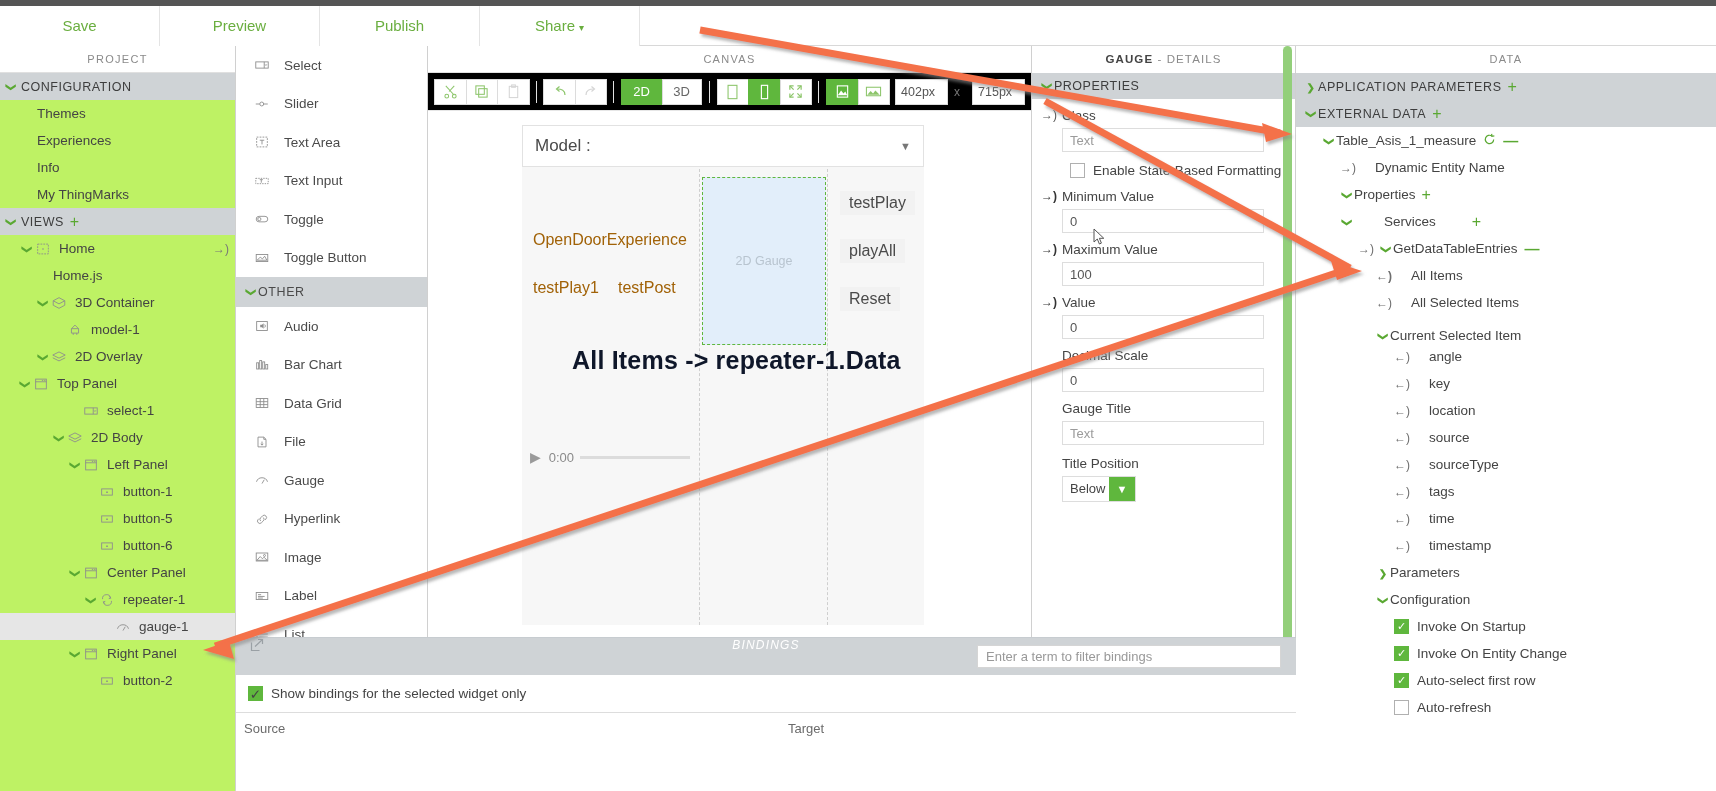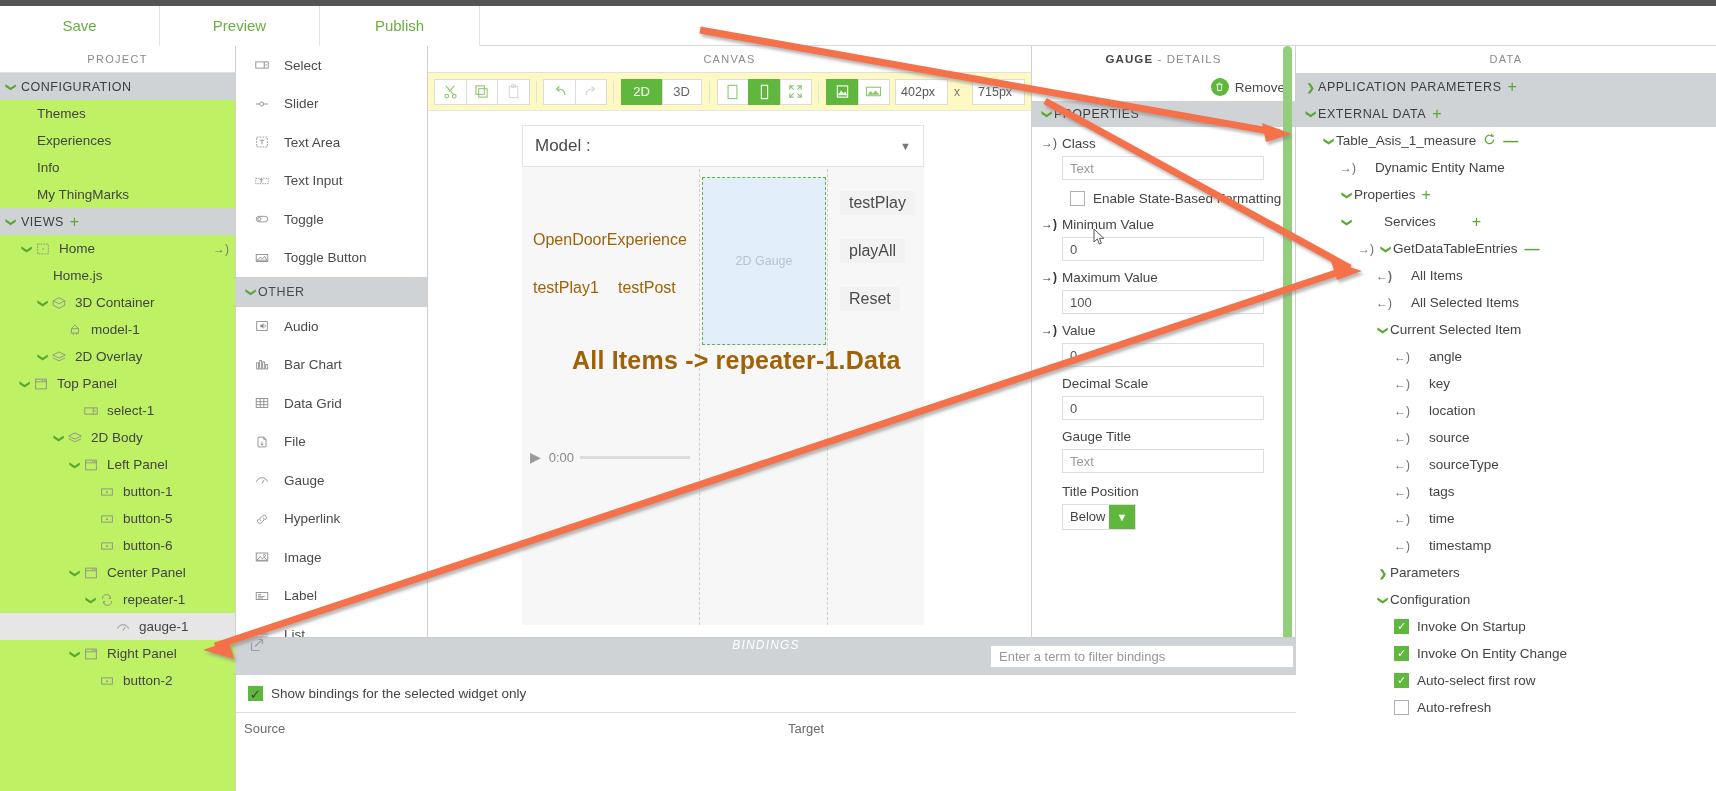--- a/index.html
+++ b/index.html
@@ -78,21 +78,21 @@
     display: inline-flex; align-items: center; justify-content: center; color: #8d8d8d;
   }
 
   
   .canvas-col {
     position: absolute; left: 428px; top: 46px; width: 604px; height: 591px;
     background: #fff; border-right: 1px solid #d0d0d0; overflow: hidden;
   }
   .cv-toolbar {
     height: 38px; display: flex; align-items: center; padding: 0 6px;
-    border-bottom: 1px solid #e6e6e6; background: #fef9c3;
+    border-bottom: 1px solid #e6e6e6; background: #000000;
   }
   .tb-btn {
     width: 34px; height: 26px; border: 1px solid #dcdcdc; background: #fff;
     display: inline-flex; align-items: center; justify-content: center;
     color: #8cc56a; cursor: pointer; margin-right: -1px;
   }
   .tb-btn.disabled { color: #d5d5d5; }
   .tb-btn.on { background: #5fb73d; color: #fff; border-color: #5fb73d; }
   .tb-sep { width: 1px; height: 22px; background: #e0e0e0; margin: 0 7px; }
   .tb-2d, .tb-3d {
@@ -226,52 +226,53 @@
   }
   .bind-head {
     height: 37px; background: #cfd3d6; display: flex; align-items: flex-start; position: relative;
   }
   .bind-head .title {
     position: absolute; left: 0; right: 0; text-align: center;
     font-size: 12px; font-style: italic; letter-spacing: 1.2px; color: #fff;
   }
   .bind-pop { margin-left: 14px; color: #9aa0a5; font-size: 14px; z-index: 2; }
   .bind-filter {
-    position: absolute; right: 2px; top: 7px; width: 304px; height: 23px;
+    position: absolute; right: 15px; top: 7px; width: 304px; height: 23px;
     border: 1px solid #d5d5d5; background: #fff; font-size: 13px; color: #555;
     padding: 0 8px; font-family: "Liberation Sans", sans-serif;
   }
   .bind-filter::placeholder { color: #999; }
   .bind-check { height: 38px; display: flex; align-items: center; padding-left: 12px; border-bottom: 1px solid #ddd; }
   .bind-check span { font-size: 13.5px; color: #444; }
   .bind-cols { display: flex; height: 30px; align-items: center; color: #6b6b6b; font-size: 13px; }
   .bind-cols .c1 { width: 544px; padding-left: 8px; }
   .bind-cols .c2 { flex: 1; padding-left: 8px; }
 
   
   .anno-text {
     position: absolute; left: 572px; top: 346px;
-    font-size: 25px; font-weight: bold; color: #a16207;
+    font-size: 25px; font-weight: bold; color: #0f172a;
     white-space: nowrap; letter-spacing: .2px;
   }
   .anno-svg { position: absolute; left: 0; top: 0; width: 1716px; height: 791px; pointer-events: none; }
 
   .cursor { position: absolute; left: 1093px; top: 228px; width: 12px; height: 18px; }
 </style>
 </head>
 <body>
 
 <div id="app">
 
   <div class="topbar">
     <div class="strip"></div>
     <div class="menu-row" id="menuRow">
         <div class="menu-item"><span>Save</span></div>
         <div class="menu-item"><span>Preview</span></div>
         <div class="menu-item"><span>Publish</span></div>
+        <div class="menu-item"><span>Share</span><span class="caret">▾</span></div>
       </div>
   </div>
 
   <div class="project-pane">
     <div class="panel-head">PROJECT</div>
     <div class="tree" id="projectTree">
         <div class="tree-row section" style="padding-left: 4px;">
           <span class="chev down"></span>
           <span class="tlabel">CONFIGURATION</span>
         </div>
@@ -751,32 +752,20 @@
         </div>
       </div>
     </div>
   </div>
 
   <div class="details-col">
     <div class="det-head">
       <b>GAUGE</b>
       <span>- DETAILS</span>
     </div>
-    <div class="det-actions">
-      <div class="remove-btn">
-        <span class="trash-circle">
-          <svg width="9" height="10" viewBox="0 0 10 11" fill="none" stroke="#fff" stroke-width="1">
-            <path d="M1.5 2.5 H8.5"></path>
-              <path d="M2.5 2.5 L3 9.5 H7 L7.5 2.5"></path>
-              <path d="M4 1.3 H6"></path>
-          </svg>
-        </span>
-        <span>Remove</span>
-      </div>
-    </div>
     <div class="det-section">
       <span class="chev down"></span>
       <span>PROPERTIES</span>
     </div>
     <div class="det-body" id="detailsBody">
         <div class="prop"><span class="bind-arrow">→)</span><div class="prop-label">Class</div><input placeholder="Text" style=""></div>
         <div class="cbrow">
           <span class="cb"></span>
           <span>Enable State-Based Formatting</span>
         </div>
@@ -846,21 +835,21 @@
         <div class="d-row" style="padding-left: 80px;">
           <span class="bind-ic" style="font-weight: bold;">←)</span>
           <span class="chev"></span>
           <span>All Items</span>
         </div>
         <div class="d-row" style="padding-left: 80px;">
           <span class="bind-ic">←)</span>
           <span class="chev"></span>
           <span>All Selected Items</span>
         </div>
-        <div class="d-row" style="padding-left: 80px;">
+        <div class="d-row" style="padding-left: 80px; align-items: flex-end;">
           <span class="chev down"></span>
           <span>Current Selected Item</span>
         </div>
         <div class="d-row" style="padding-left: 98px;">
           <span class="bind-ic">←)</span>
           <span class="chev"></span>
           <span>angle</span>
         </div>
         <div class="d-row" style="padding-left: 98px;">
           <span class="bind-ic">←)</span>

